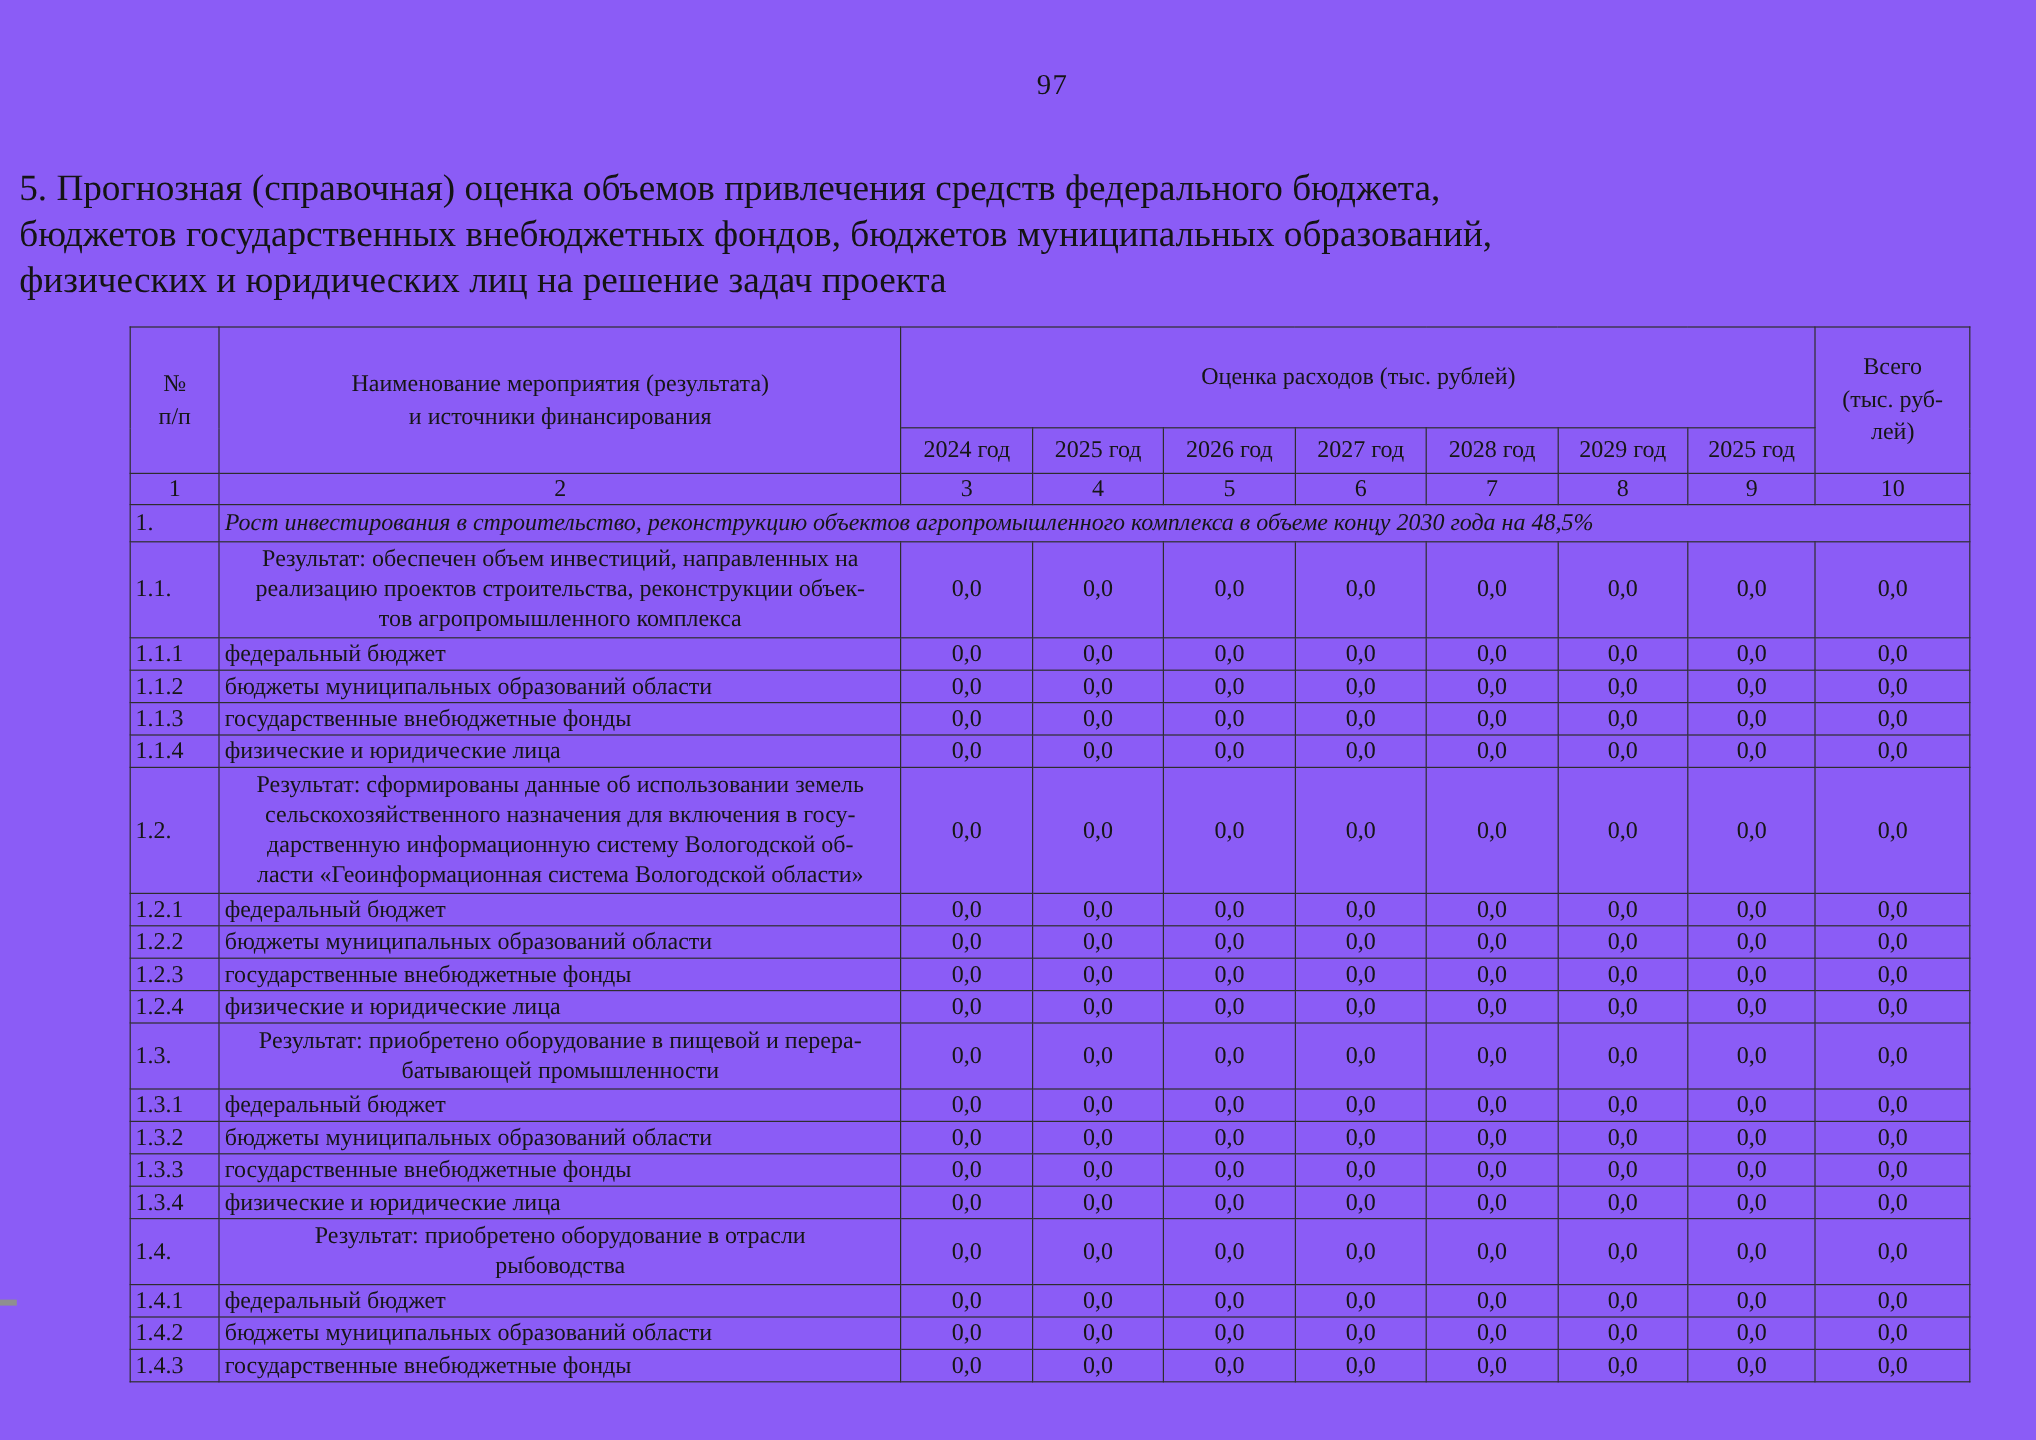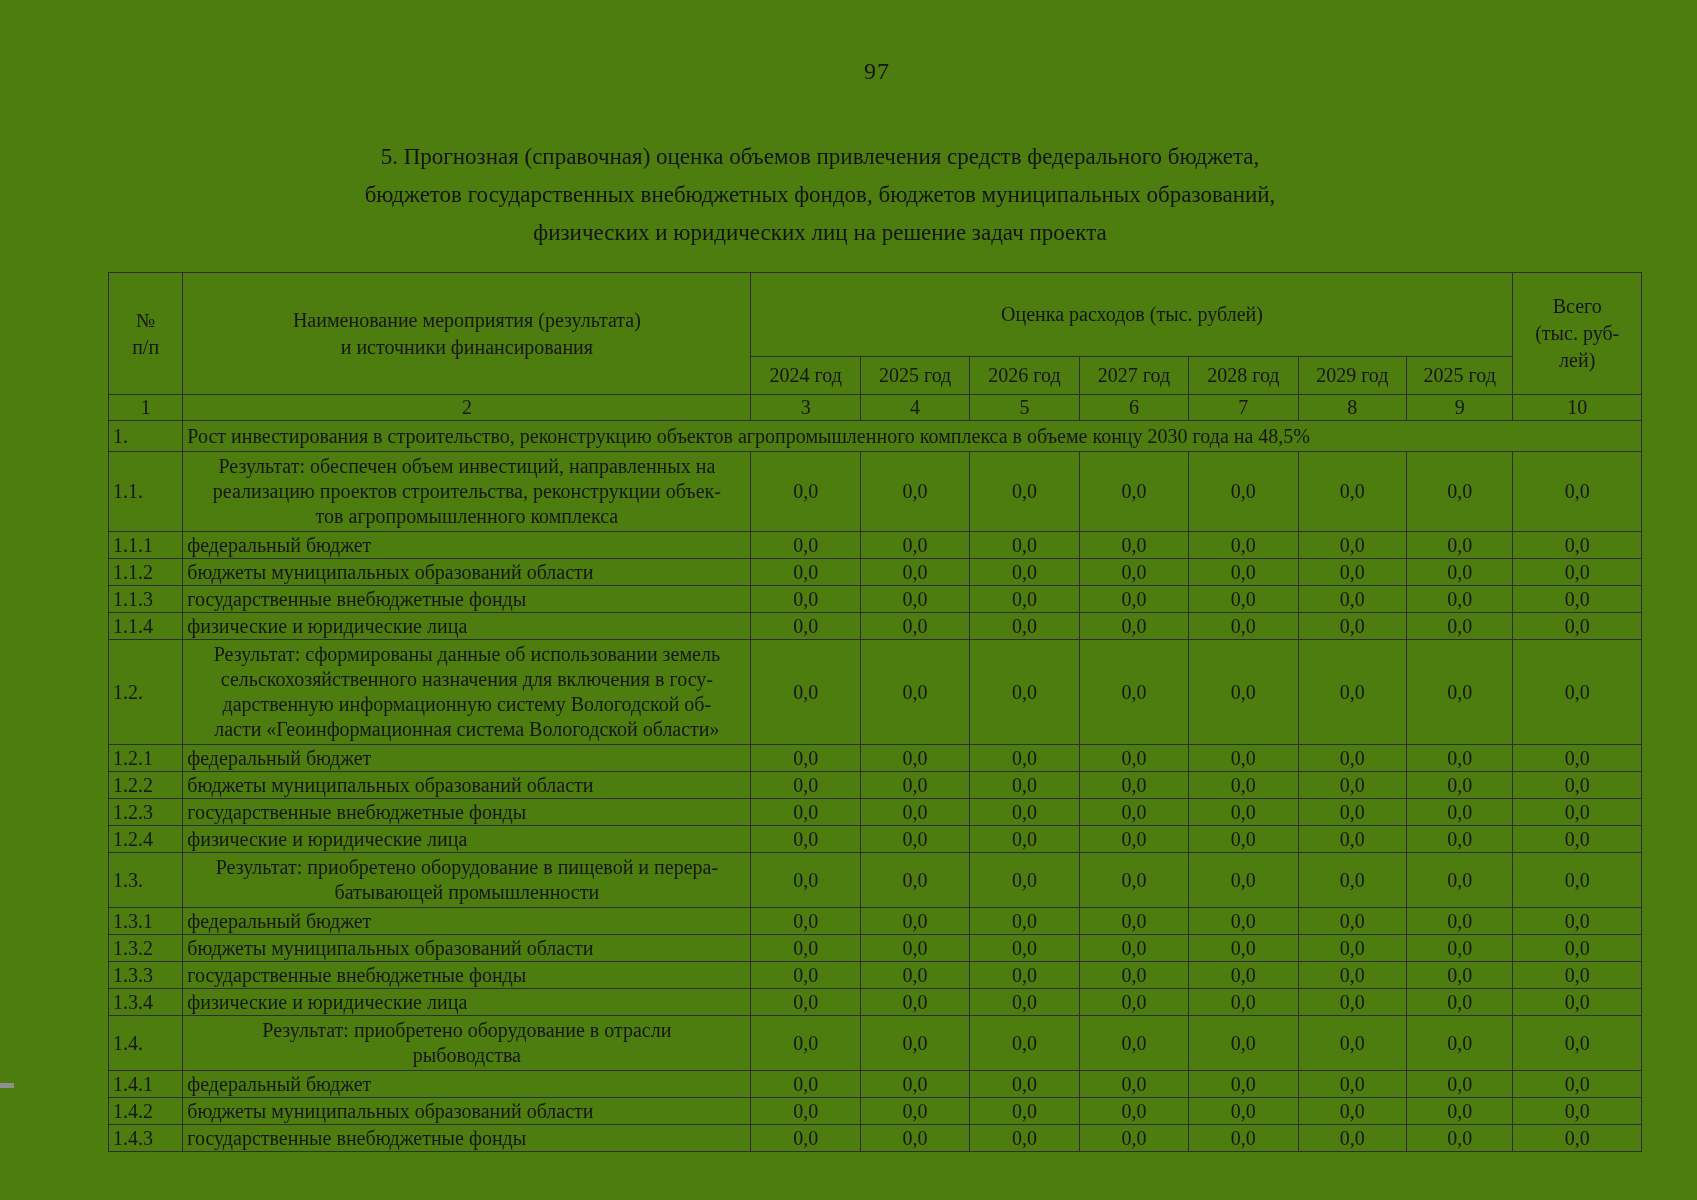--- a/index.html
+++ b/index.html
@@ -2,39 +2,39 @@
 <html lang="ru"><head>
 <meta charset="utf-8">
 <style>
   * { box-sizing: border-box; margin: 0; padding: 0; }
   html, body { background: #ffffff; }
   body { font-family: "Liberation Serif", serif; color: #141414; }
   .page {
     position: relative;
     width: 1697px;
     height: 1200px;
-    background: #4d7c0f;
+    background: #8b5cf6;
     overflow: hidden;
   }
   .page-number {
     position: absolute;
     top: 58px;
     left: 0;
     width: 1754px;
     text-align: center;
     font-size: 24px;
     letter-spacing: 1px;
   }
   .doc-title {
     position: absolute;
     top: 138px;
-    left: 0;
+    left: 16px;
     width: 1640px;
-    text-align: center;
-    font-size: 23px;
+    text-align: left;
+    font-size: 31px;
     line-height: 38px;
     white-space: pre-line;
   }
   table.main-table {
     position: absolute;
     left: 108px;
     top: 272px;
     width: 1534px;
     border-collapse: collapse;
     table-layout: fixed;
@@ -49,21 +49,21 @@
   }
   thead th { text-align: center; white-space: pre-line; }
   .h-main th { height: 84px; }
   .h-topcell { line-height: 27px; }
   .h-years th { height: 38px; white-space: nowrap; }
   .h-nums td { height: 26px; text-align: center; }
   .c-num { text-align: left; vertical-align: top; padding: 1px 4px; white-space: nowrap; }
   .c-name { text-align: left; padding: 2px 6px; }
   .c-val { text-align: center; }
   .row-section td { height: 31px; }
-  .row-section .c-name { white-space: nowrap; overflow: hidden; }
+  .row-section .c-name { white-space: nowrap; overflow: hidden; font-style: italic; }
   .row-result .c-name { white-space: pre-line; line-height: 25px; padding: 2px 6px; text-align: center; }
   .row-source td { height: 27px; }
   .row-source .c-name { white-space: nowrap; overflow: hidden; margin-left: 33px; }
   .margin-dash {
     position: absolute;
     left: 0;
     top: 1083px;
     width: 14px;
     height: 5px;
     background: #8f8f8f;

